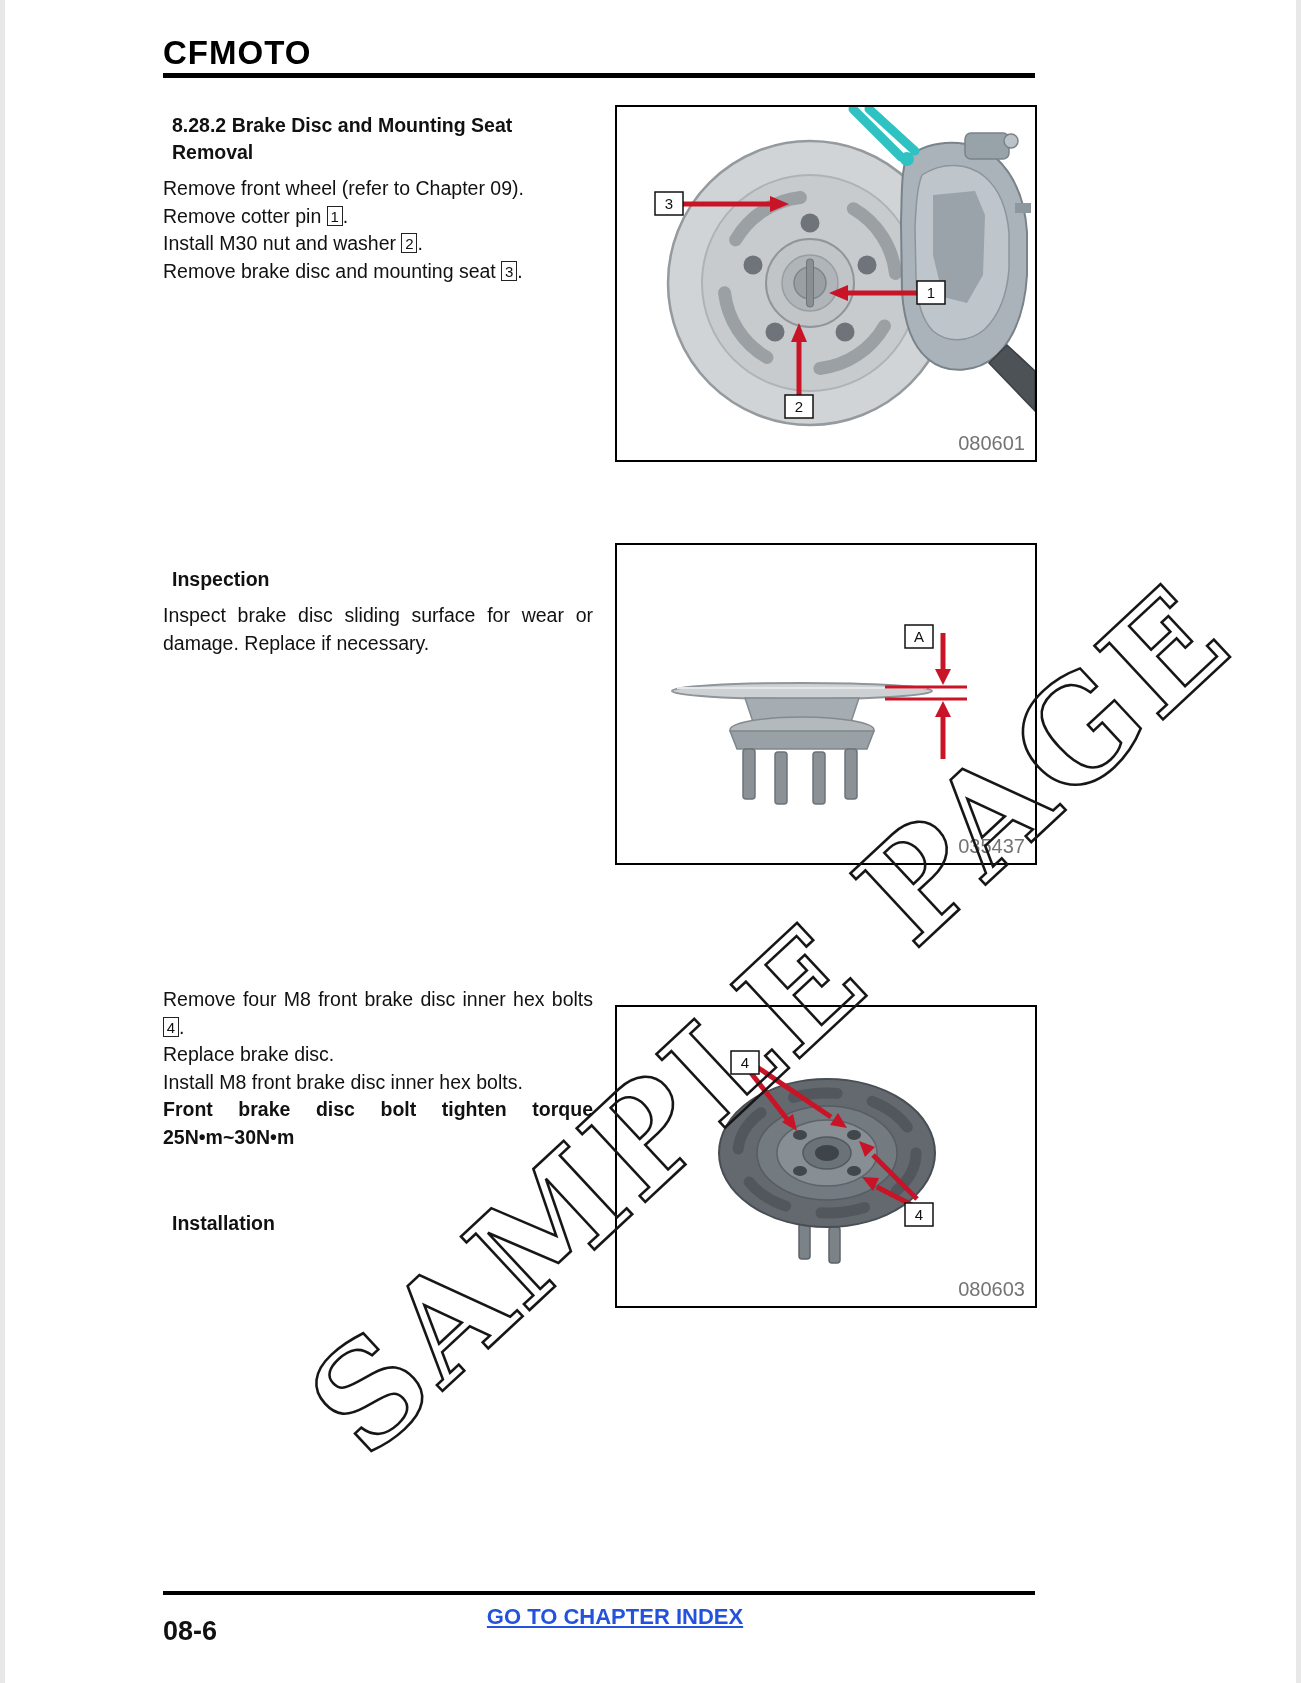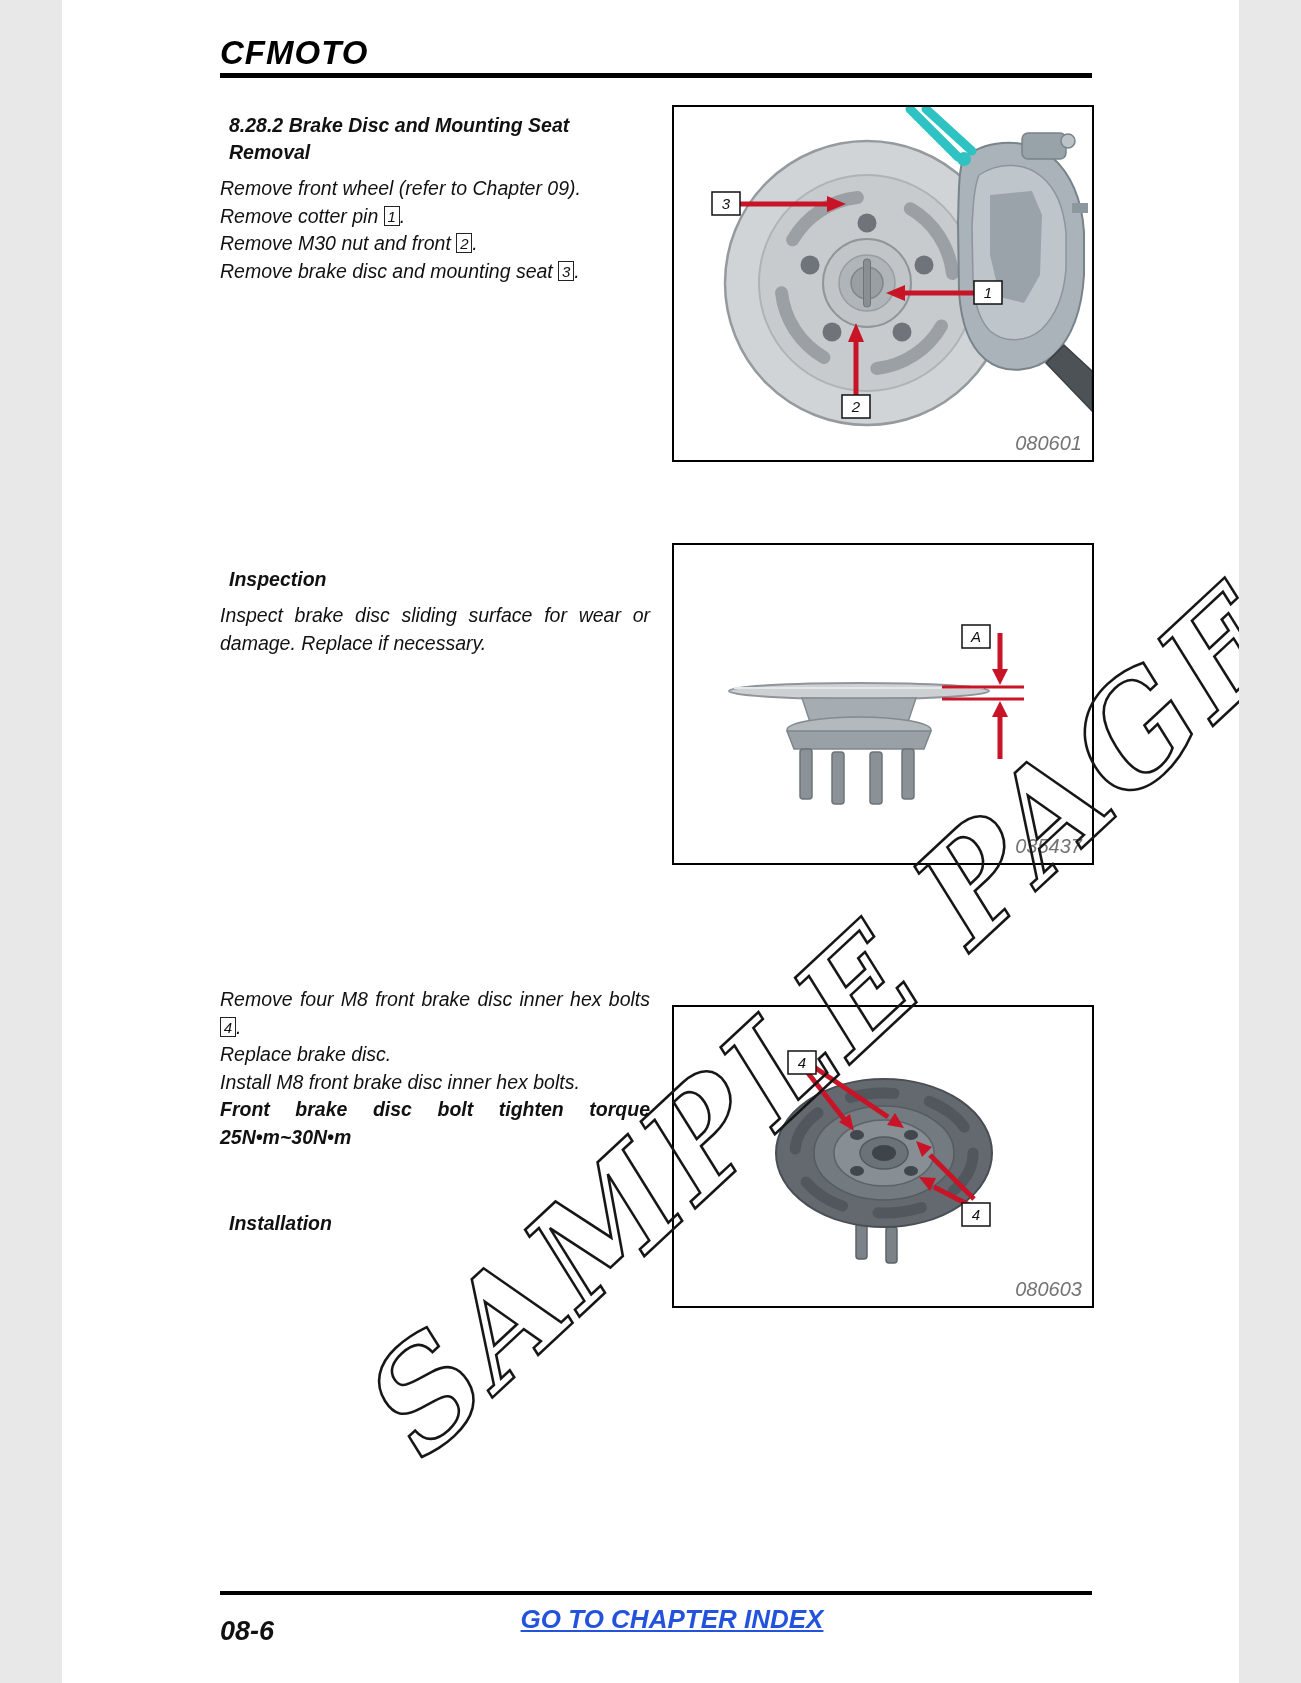--- a/index.html
+++ b/index.html
@@ -1,26 +1,25 @@
 <!DOCTYPE html>
 <html><head>
 <meta charset="utf-8">
 <style>
   * { box-sizing: border-box; }
   html, body { margin: 0; padding: 0; background: #e8e8e8; }
   .page {
     position: relative;
-    width: 1177px;
+    width: 1291px;
     height: 1683px;
     background: #ffffff;
     font-family: "Liberation Sans", sans-serif;
     color: #111;
     overflow: hidden;
     margin: 0 auto;
-    font-style: italic;
   }
   .logo {
     position: absolute; left: 158px; top: 34px;
     font-size: 33px; font-weight: bold; letter-spacing: 1px; color: #000;
   }
   .header-rule { position: absolute; left: 158px; top: 73px; width: 872px; height: 5px; background: #000; }
 
   .textcol { position: absolute; left: 158px; width: 430px; }
   .textcol h3 { margin: 9px; font-size: 19.5px; line-height: 27px; font-weight: bold; }
   .textcol p { margin: 0; font-size: 19.5px; line-height: 27.5px; text-align: justify; }
@@ -37,36 +36,36 @@
   #fig3 { top: 1005px; height: 303px; }
   .figure svg { display: block; }
   .fig-label { position: absolute; right: 10px; bottom: 5px; font-size: 20px; color: #737373; }
 
   .watermark { position: absolute; left: 0; top: 0; pointer-events: none; z-index: 40; }
 
   .footer-rule { position: absolute; left: 158px; top: 1591px; width: 872px; height: 4px; background: #000; }
   .page-number { position: absolute; left: 158px; top: 1616px; font-size: 27px; font-weight: bold; }
   .chapter-link {
     position: absolute; left: 0; top: 1604px; width: 1220px; text-align: center;
-    font-size: 26px; font-weight: bold; color: #2353dd; text-decoration: underline;
+    font-size: 22px; font-weight: bold; color: #2353dd; text-decoration: underline;
   }
 </style>
 </head>
 <body>
 
 <div class="page">
 
   <div class="logo">CFMOTO</div>
   <div class="header-rule"></div>
 
   <section class="textcol" style="top:103px">
     <h3>8.28.2 Brake Disc and Mounting Seat Removal</h3>
     <p><span>Remove front wheel (refer to Chapter 09).</span></p>
     <p><span>Remove cotter pin </span><span class="ref">1</span><span>.</span></p>
-    <p><span>Remove M30 nut and front </span><span class="ref">2</span><span>.</span></p>
+    <p><span>Install M30 nut and washer </span><span class="ref">2</span><span>.</span></p>
     <p><span>Remove brake disc and mounting seat </span><span class="ref">3</span><span>.</span></p>
   </section>
 
   <section class="textcol" style="top:557px">
     <h3>Inspection</h3>
     <p>Inspect brake disc sliding surface for wear or damage. Replace if necessary.</p>
   </section>
 
   <section class="textcol" style="top:986px">
     <p><span>Remove four M8 front brake disc inner hex bolts </span><span class="ref">4</span><span>.</span></p>

